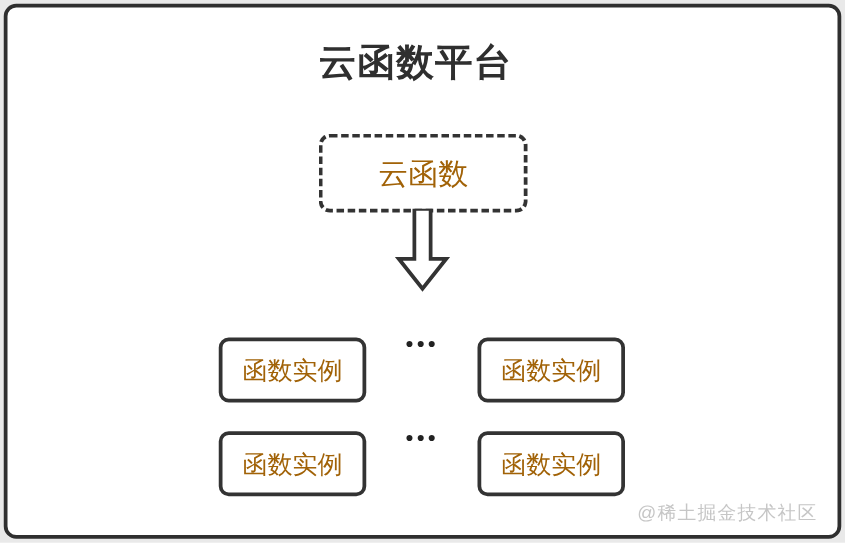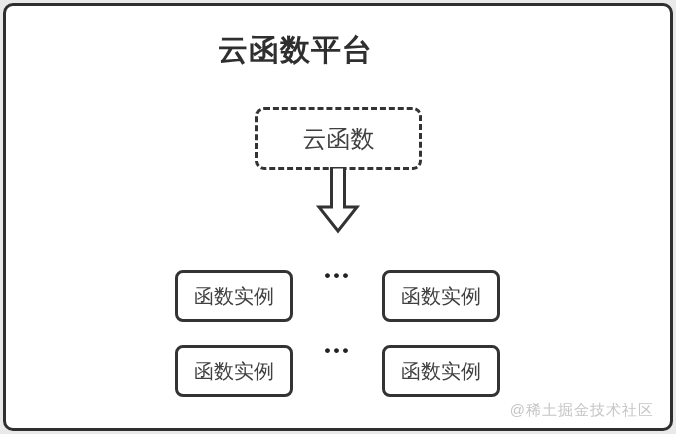--- a/index.html
+++ b/index.html
@@ -30,29 +30,30 @@
   .title {
     position: absolute;
     left: 0;
     top: 30px;
     width: 591px;
     text-align: center;
     font-size: 30px;
     font-weight: bold;
     color: #2f2f2f;
     letter-spacing: 1px;
+    padding-left: 37px;
   }
   .node {
     position: absolute;
     box-sizing: border-box;
     display: flex;
     align-items: center;
     justify-content: center;
     background: #ffffff;
-    color: #404040;
+    color: #a16207;
   }
   .dashed-box {
     left: 255px;
     top: 107px;
     width: 167px;
     height: 63px;
     border: 3px dashed #333333;
     border-radius: 9px;
     font-size: 24px;
   }

